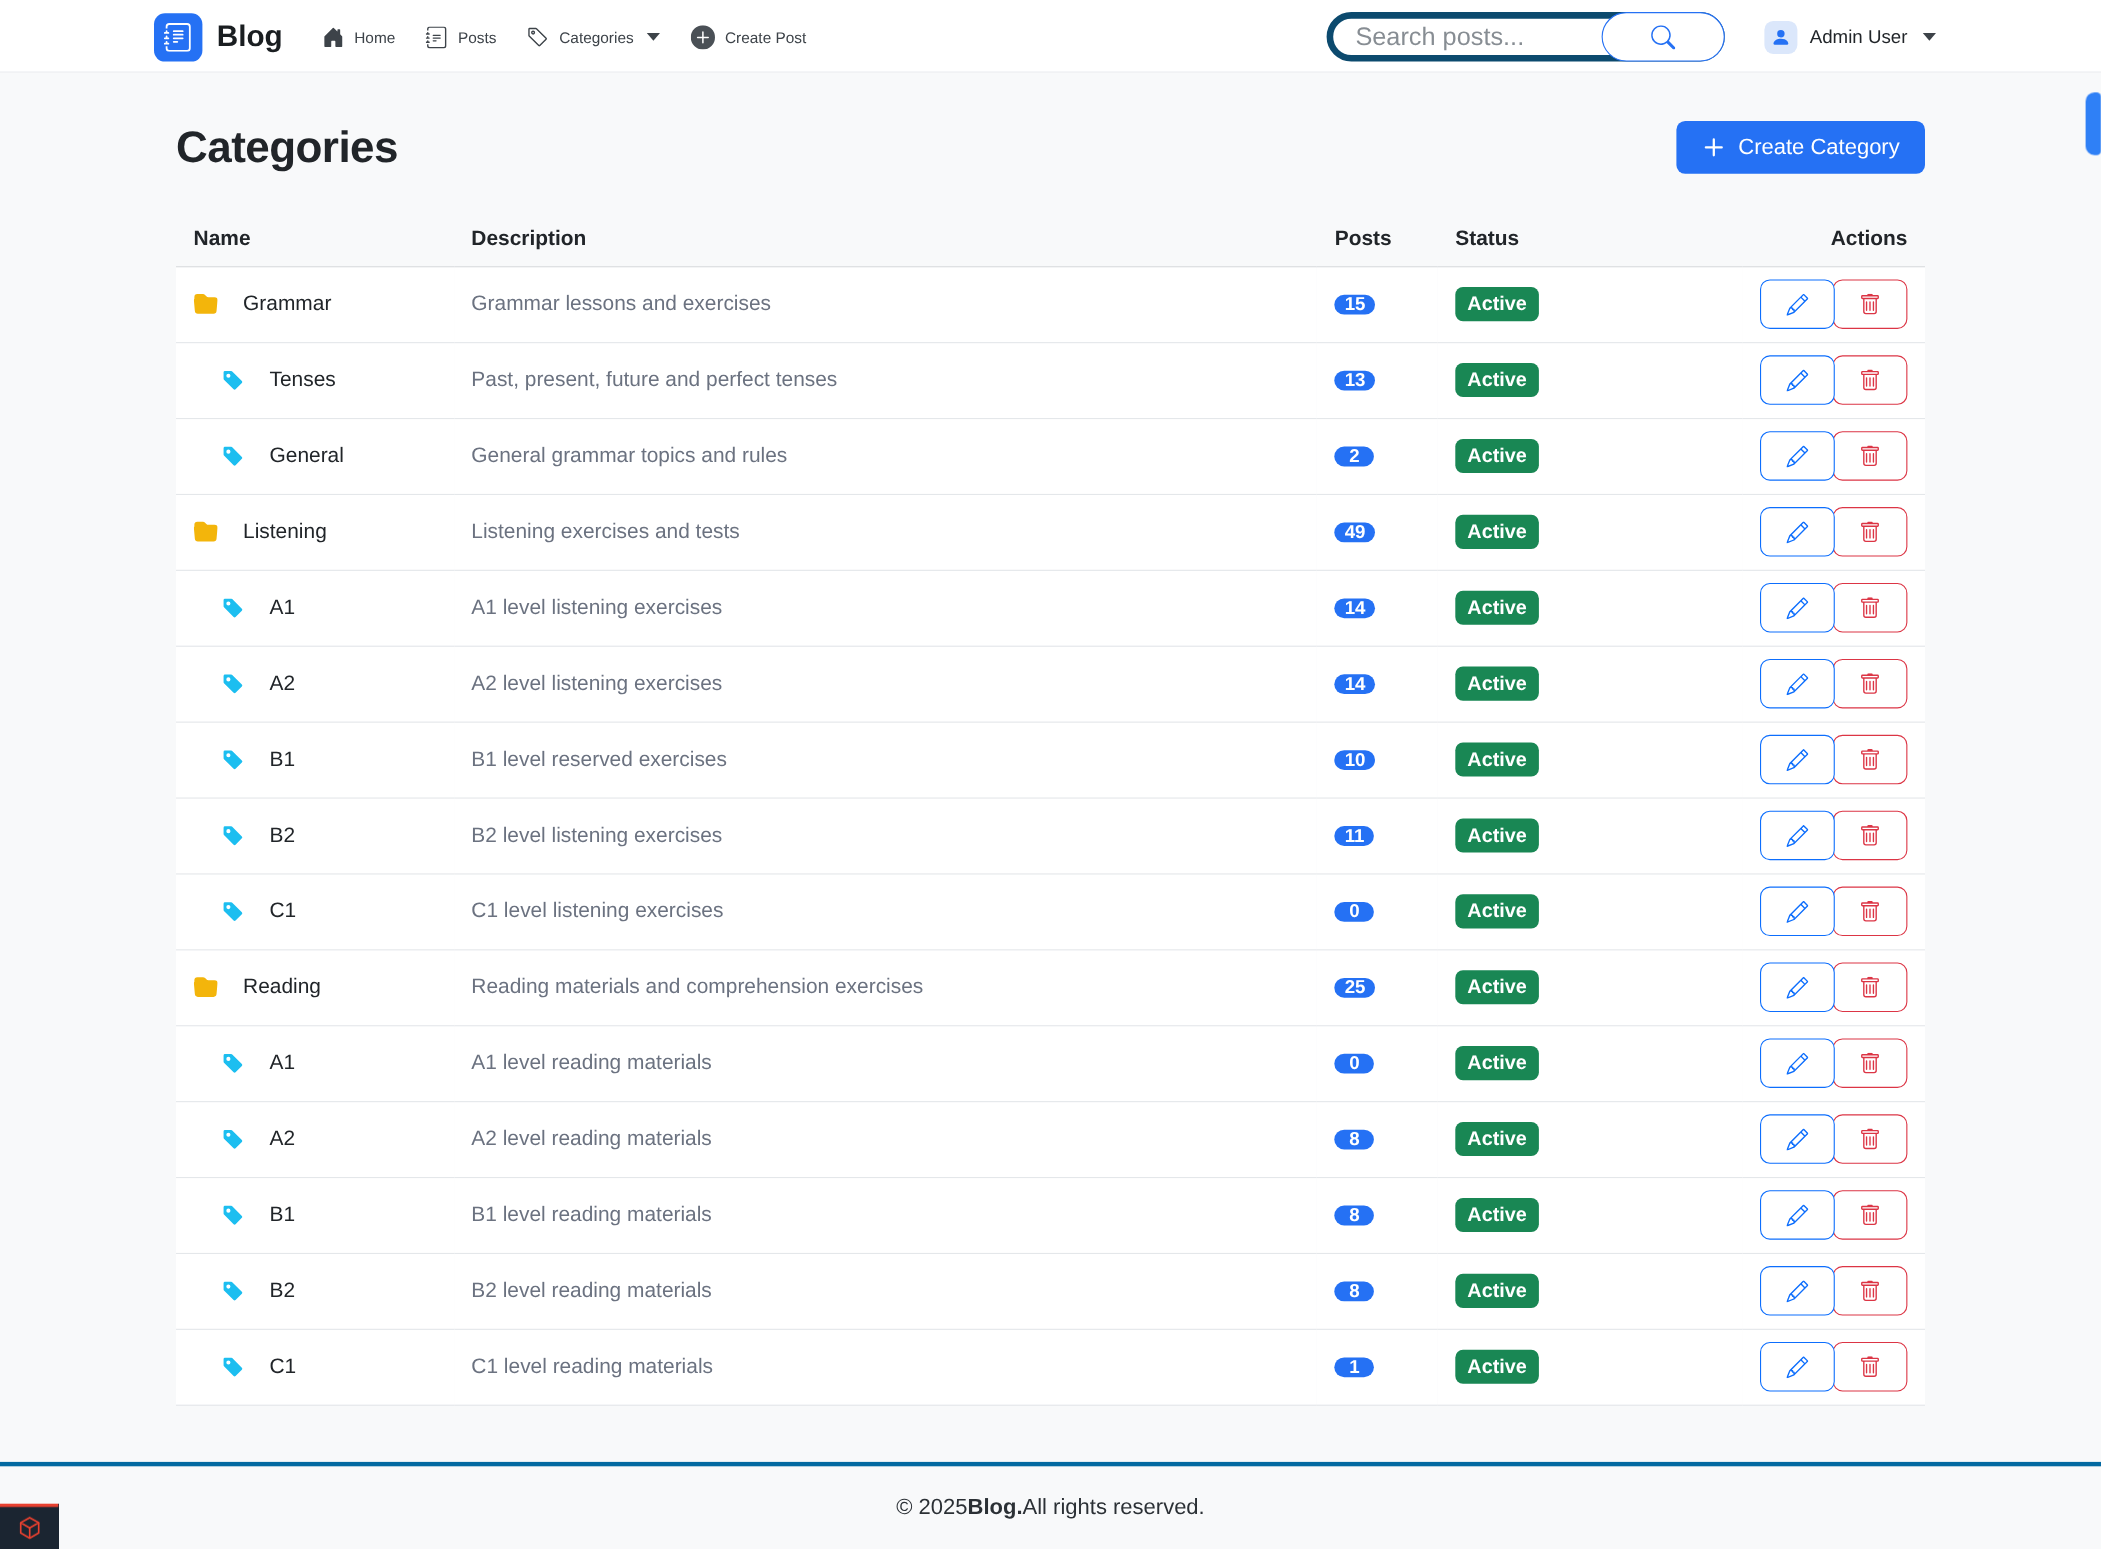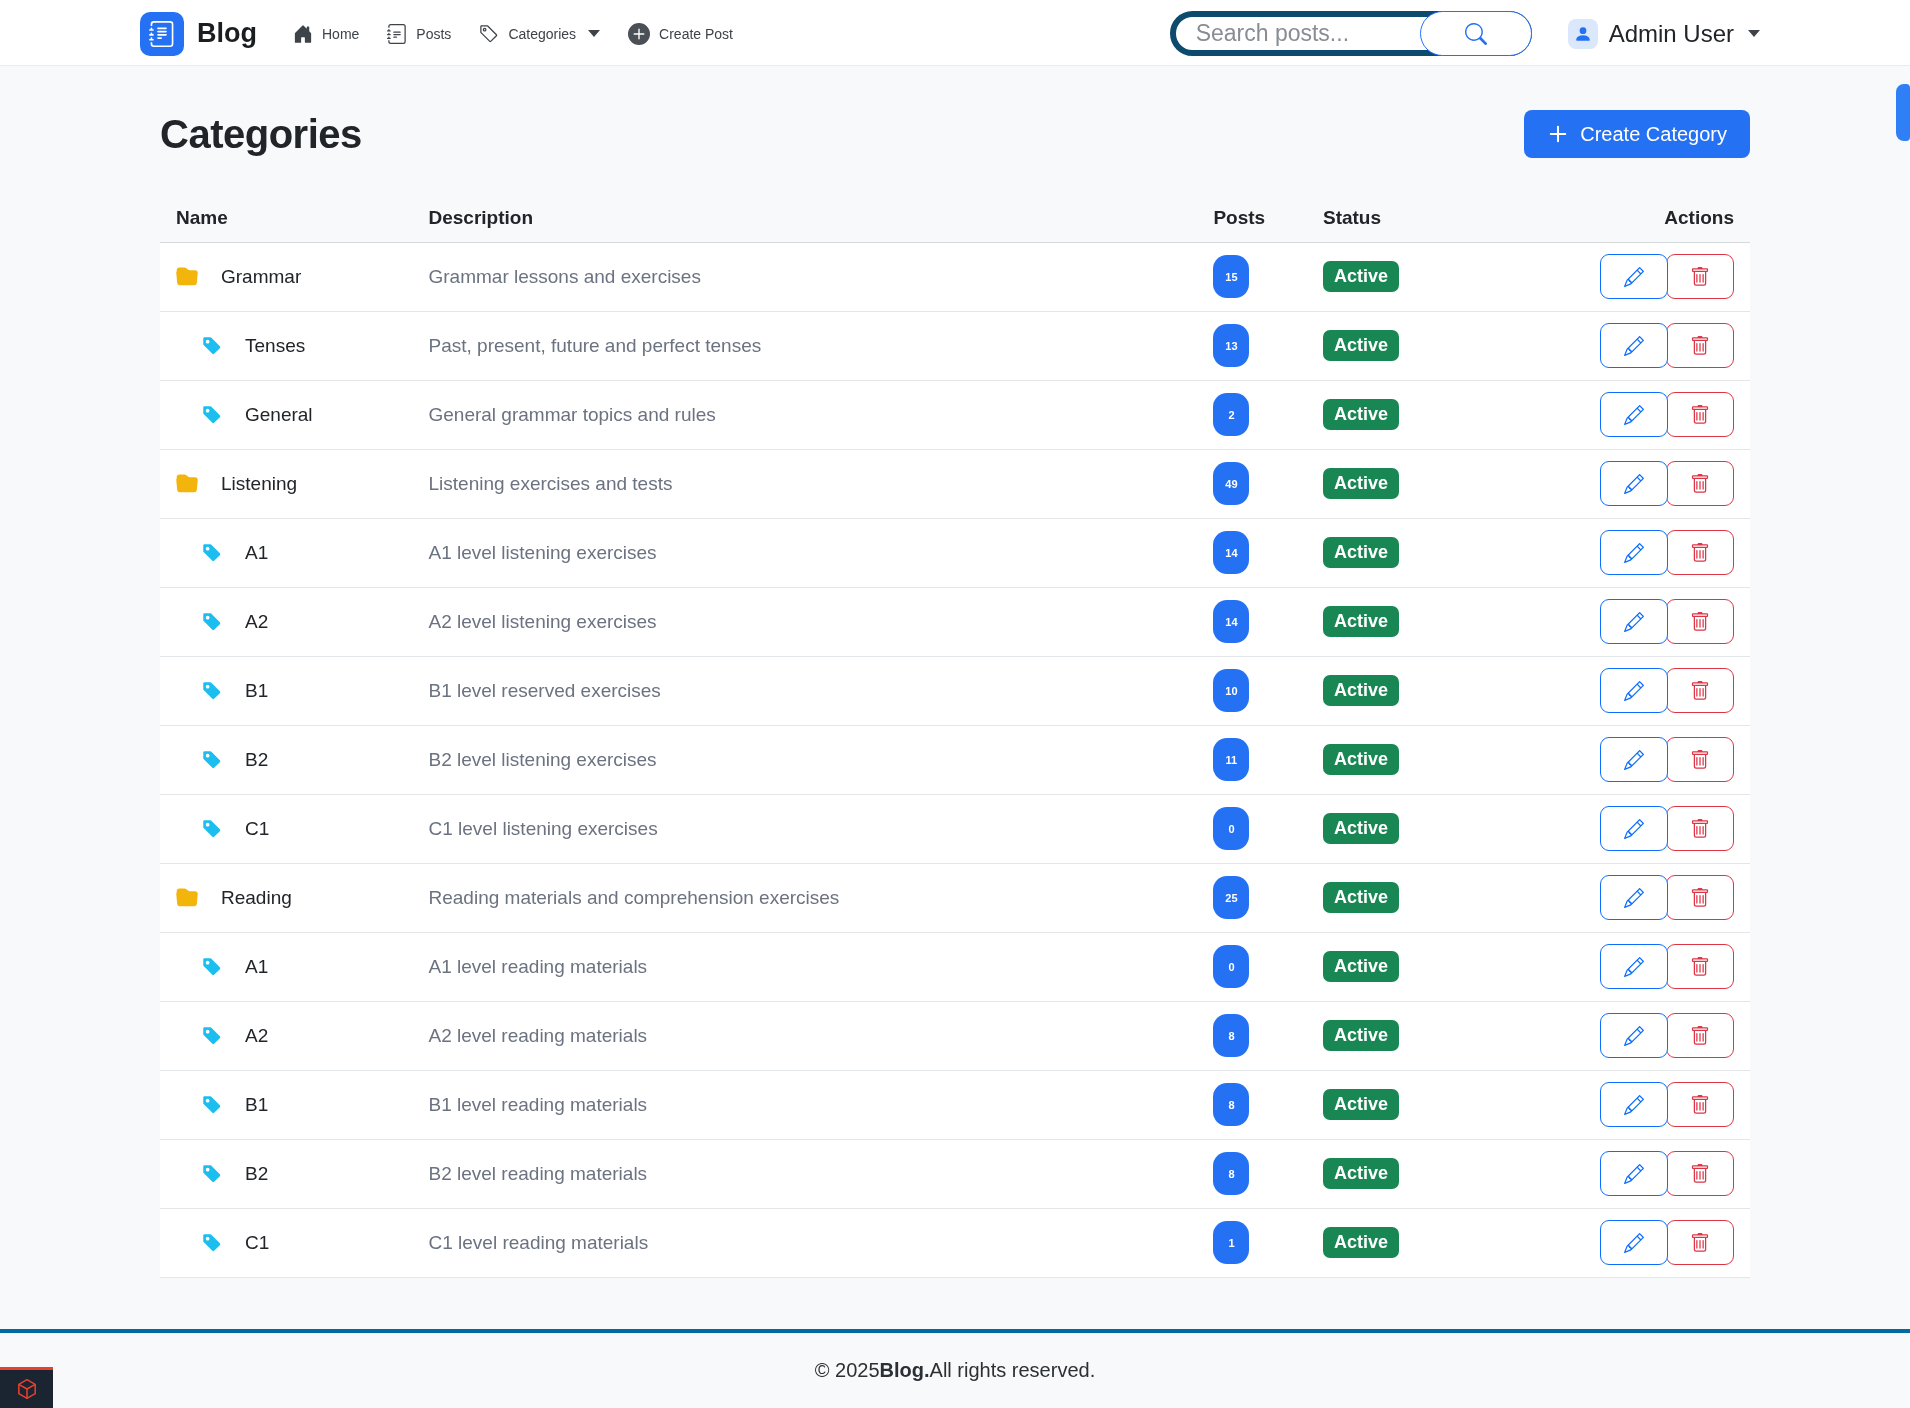--- a/index.html
+++ b/index.html
@@ -33,42 +33,42 @@
     padding:0 125px 0 20px; font-size:23px; background:#fff; color:#212529; outline:none;
     font-family:"Liberation Sans", sans-serif; }
   .search-input::placeholder { color:#878d93; }
   .search-btn { position:absolute; right:0; top:0; width:112px; height:45px;
     border:1px solid #2571f4; background:#fff; border-radius:23px;
     display:flex; align-items:center; justify-content:center; cursor:pointer; }
 
   .user-menu { display:flex; align-items:center; gap:11px; cursor:pointer; }
   .user-avatar { width:30px; height:30px; border-radius:8px; background:#dbe7fb;
     display:flex; align-items:center; justify-content:center; }
-  .user-name { font-size:24px; color:#212529; }
+  .user-name { font-size:17px; color:#212529; }
 
   
   .main { flex:1 1 auto; padding:0 160px; }
   .page-head { display:flex; justify-content:space-between; align-items:center; margin-top:44px; }
   .page-title { font-size:40px; font-weight:700; margin:0; color:#212529; letter-spacing:-0.5px; }
   .create-btn { display:flex; align-items:center; gap:11px; background:#2571f4; color:#fff;
     border:none; border-radius:8px; height:48px; padding:0 23px; font-size:20px; font-weight:500;
     cursor:pointer; font-family:"Liberation Sans", sans-serif; }
 
   table.cat-table { width:100%; border-collapse:collapse; margin-top:36px; }
   .cat-table thead th { background:#f8f9fa; font-size:19px; font-weight:700; text-align:left;
     height:48px; padding:0 16px; border-bottom:1px solid #d7dadd; color:#212529; }
   .cat-table thead th.th-actions { text-align:right; }
   .cat-table tbody td { background:#fff; height:69px; padding:0 16px;
     border-bottom:1px solid #e4e7ea; font-size:19px; vertical-align:middle; }
   .name-wrap { display:flex; align-items:center; gap:23px; font-weight:500; color:#212529; }
   .name-wrap.indented { padding-left:26px; }
   .cell-desc { color:#6b7280; }
   .badge-posts { display:inline-flex; align-items:center; justify-content:center;
-    min-width:36px; height:43px; padding:4px 9px; border-radius:14px;
-    background:#2571f4; color:#fff; font-size:11px; font-weight:700; }
+    min-width:36px; height:18px; padding:4px 9px; border-radius:14px;
+    background:#2571f4; color:#fff; font-size:17px; font-weight:700; }
   .badge-status { display:inline-block; background:#198754; color:#fff; border-radius:7px;
     padding:5px 11px; font-size:18px; font-weight:700; }
   .actions-group { display:flex; justify-content:flex-end; }
   .btn-action { width:68px; height:45px; background:#fff; display:flex; align-items:center;
     justify-content:center; cursor:pointer; padding:0; }
   .btn-edit { border:1px solid #0d6efd; border-radius:9px; position:relative; z-index:1; }
   .btn-delete { border:1px solid #dc3545; border-radius:9px; margin-left:-2px; }
 
   
   .footer { flex:0 0 auto; height:79px; border-top:4px solid #0369a1; background:#f8f9fa;

